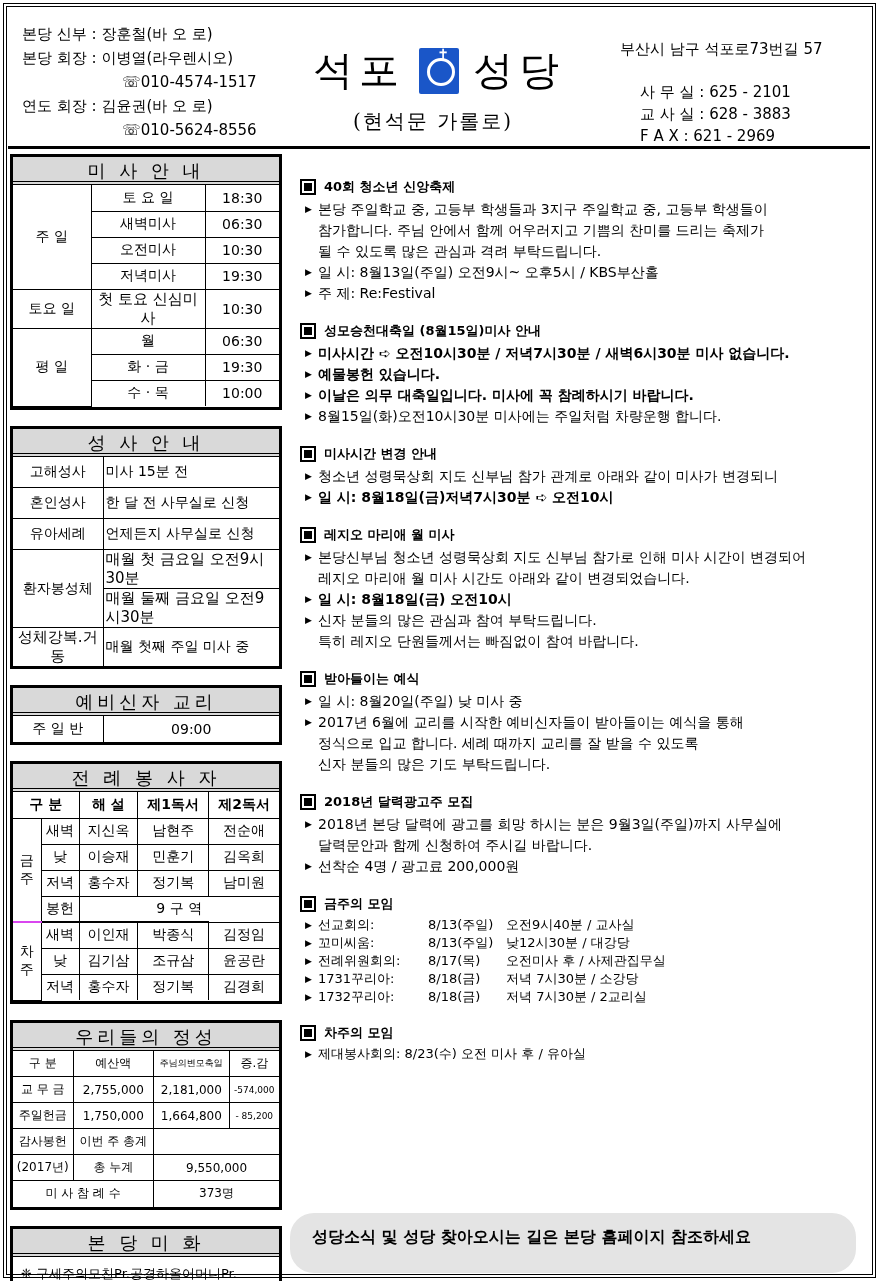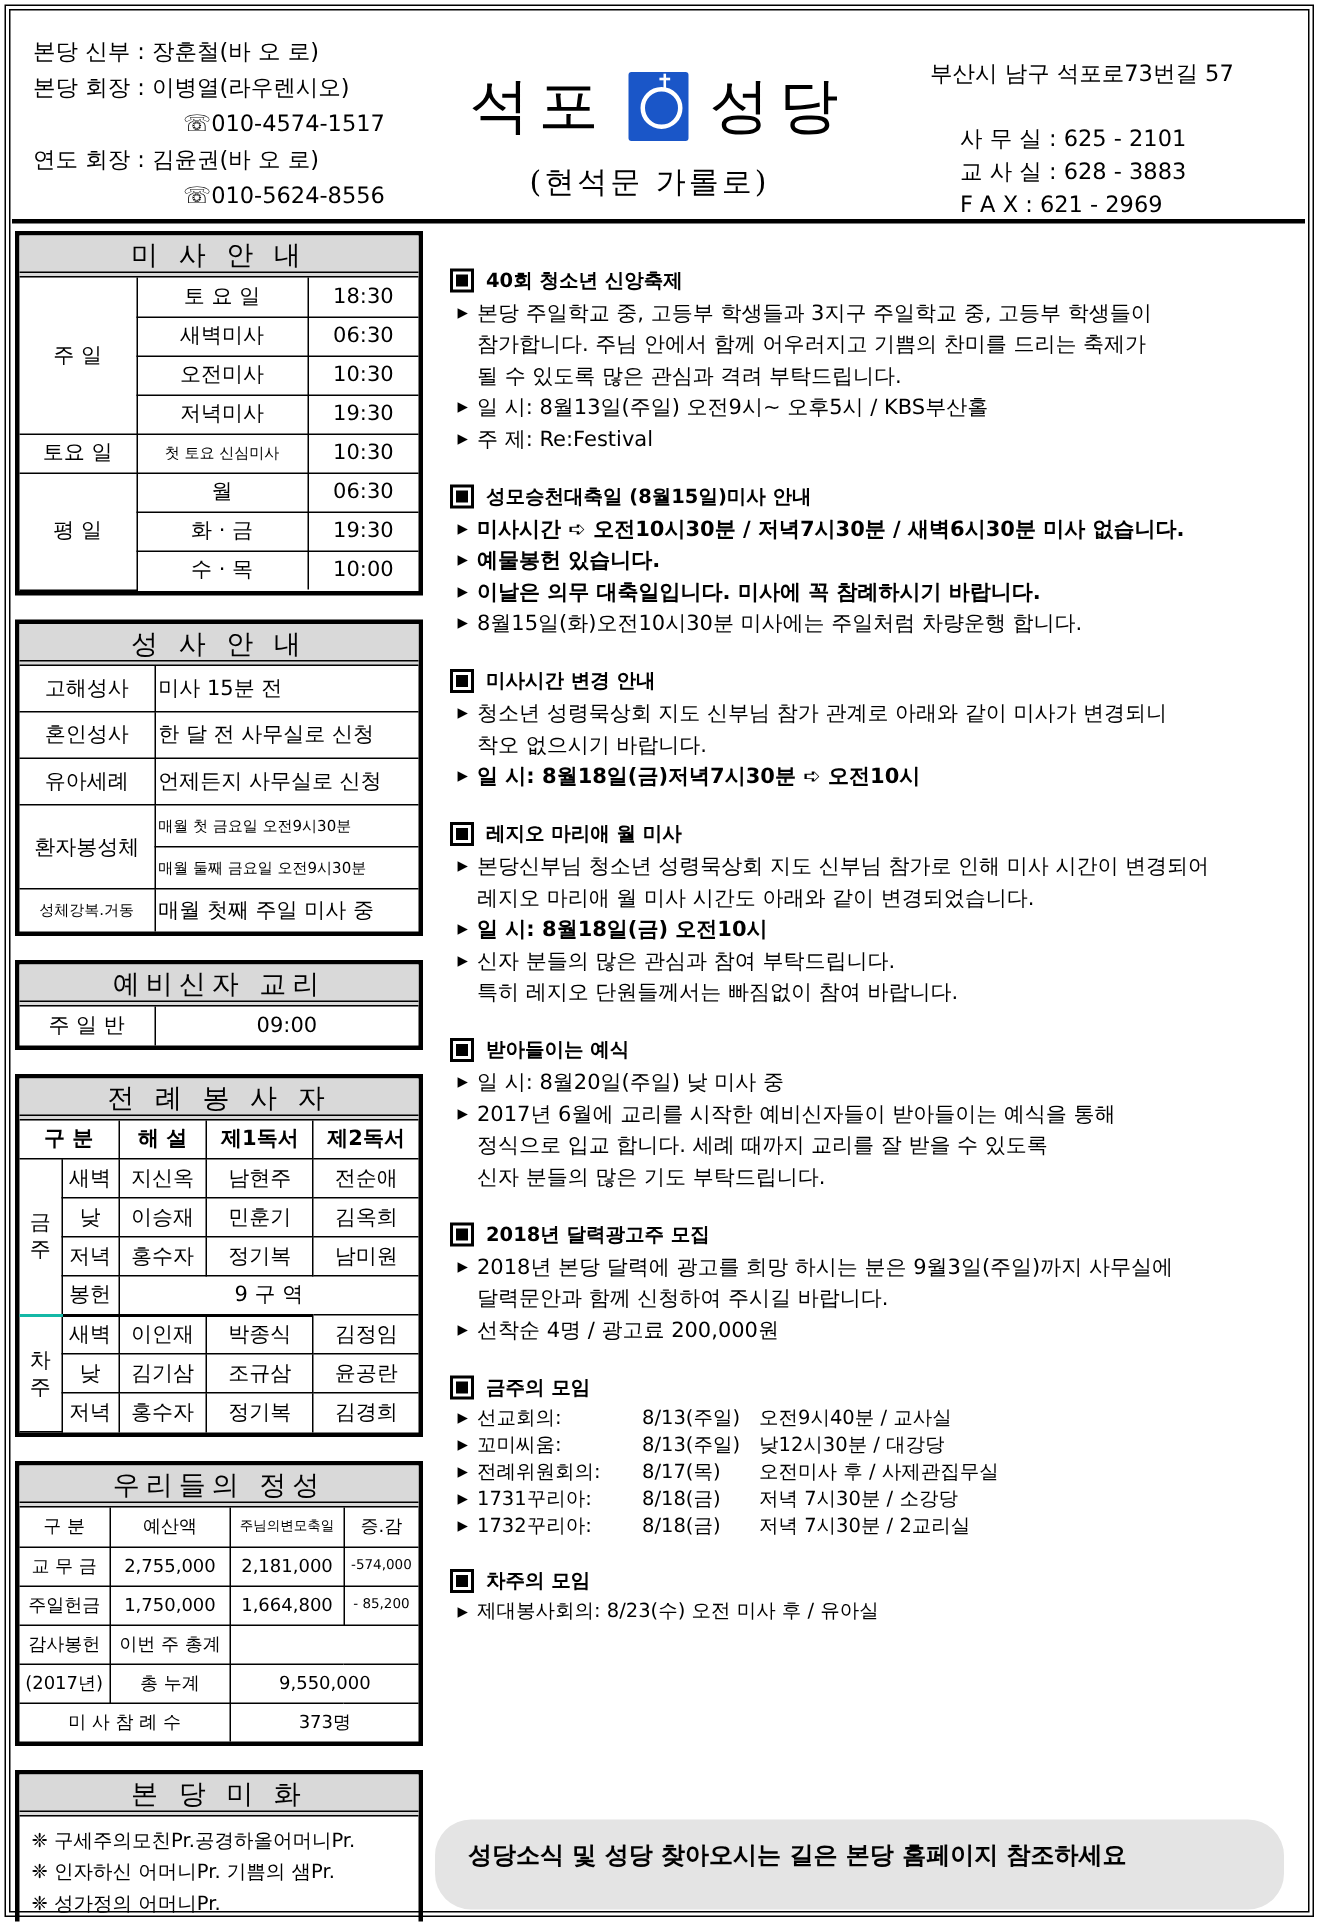--- a/index.html
+++ b/index.html
@@ -19,21 +19,21 @@
   .hdr-right .contact { padding-left: 20px; line-height: 22px; }
   .left-col { position: absolute; left: 10px; top: 154px; width: 272px; }
   .box { border: 3px solid #000; margin-bottom: 16px; }
   .box-title { background: #d9d9d9; text-align: center; font-size: 18px; letter-spacing: 4px; height: 28px; line-height: 28px; border-bottom: 4px double #000; }
   table { border-collapse: collapse; width: 100%; font-size: 14px; }
   td { border: 1px solid #000; text-align: center; height: 26px; padding: 0 2px; }
   table tr:first-child td { border-top: none; }
   table td:first-child { border-left: none; }
   table td:last-child { border-right: none; }
   table tr:last-child td { border-bottom: none; }
-  .small { font-size: 10px; }
+  .small { font-size: 15px; }
   .tiny { font-size: 9px; }
   .bold { font-weight: bold; }
   .list-box { padding: 6px 8px; font-size: 13px; line-height: 21px; }
   .right-col { position: absolute; left: 300px; top: 178px; width: 560px; }
   .section { margin-bottom: 18px; }
   .sec-title { font-size: 13px; font-weight: bold; display: flex; align-items: center; margin-bottom: 3px; text-align: right; }
   .sq { width: 16px; height: 16px; border: 2px solid #000; margin-right: 8px; position: relative; display: inline-block; }
   .sq:after { content: ""; position: absolute; left: 2px; top: 2px; width: 8px; height: 8px; background: #000; }
   .item { font-size: 14px; line-height: 21px; padding-left: 18px; position: relative; }
   .item:before { content: "▶"; font-size: 9px; position: absolute; left: 5px; top: 0; }
@@ -185,21 +185,21 @@
             <td>저녁</td>
             <td>홍수자</td>
             <td>정기복</td>
             <td>남미원</td>
           </tr>
       <tr>
             <td>봉헌</td>
             <td colspan="3">9 구 역</td>
           </tr>
       <tr>
-            <td rowspan="3" style="border-top:2px solid #14b8a6">차주</td>
+            <td rowspan="3" style="border-top:2px solid #d946ef">차주</td>
             <td style="border-top:2px solid #000">새벽</td>
             <td style="border-top:2px solid #000">이인재</td>
             <td style="border-top:2px solid #000">박종식</td>
             <td style="border-top:1px solid #4c1d95">김정임</td>
           </tr>
       <tr>
             <td>낮</td>
             <td>김기삼</td>
             <td>조규삼</td>
             <td>윤공란</td>
@@ -290,21 +290,20 @@
       <div class="item b">예물봉헌 있습니다.</div>
       <div class="item b">이날은 의무 대축일입니다. 미사에 꼭 참례하시기 바랍니다.</div>
       <div class="item">8월15일(화)오전10시30분 미사에는 주일처럼 차량운행 합니다.</div>
     </div>
     <div class="section">
       <div class="sec-title">
         <span class="sq"></span>
         <span>미사시간 변경 안내</span>
       </div>
       <div class="item">청소년 성령묵상회 지도 신부님 참가 관계로 아래와 같이 미사가 변경되니</div>
-      <div class="cont">착오 없으시기 바랍니다.</div>
       <div class="item b">일 시: 8월18일(금)저녁7시30분 ➪ 오전10시</div>
     </div>
     <div class="section">
       <div class="sec-title">
         <span class="sq"></span>
         <span>레지오 마리애 월 미사</span>
       </div>
       <div class="item">본당신부님 청소년 성령묵상회 지도 신부님 참가로 인해 미사 시간이 변경되어</div>
       <div class="cont">레지오 마리애 월 미사 시간도 아래와 같이 변경되었습니다.</div>
       <div class="item b">일 시: 8월18일(금) 오전10시</div>

